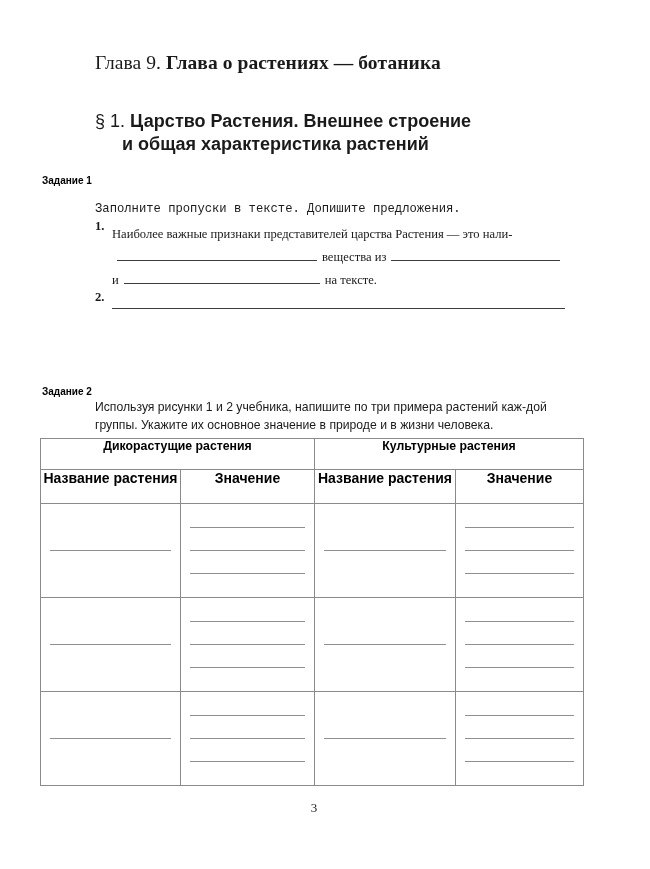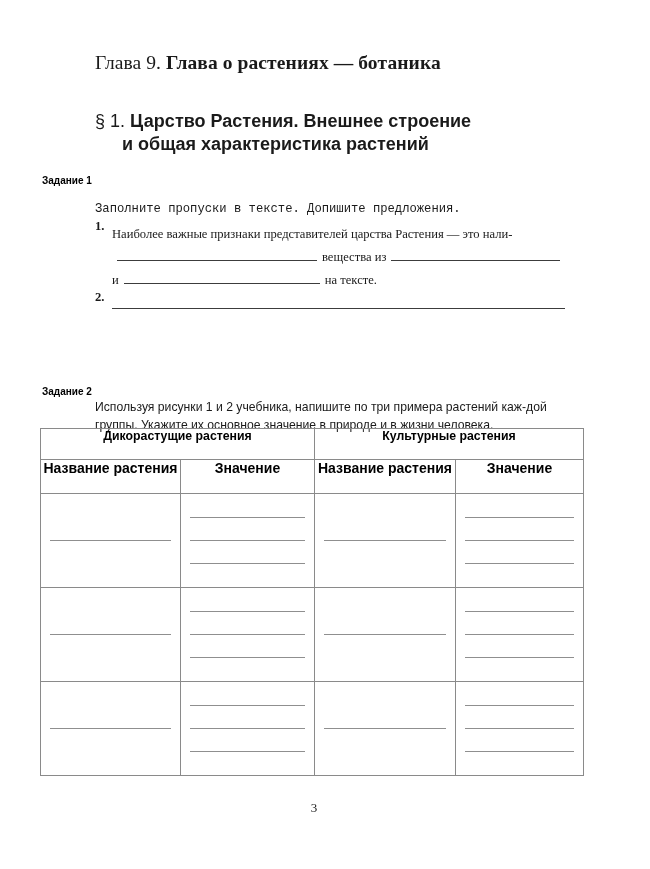--- a/index.html
+++ b/index.html
@@ -125,21 +125,21 @@
   .ex-fullrule .rule {
     margin-left: 0;
     margin-right: 0;
     width: 100%;
   }
 
   
   .tbl {
     position: absolute;
     left: 40px;
-    top: 428px;
+    top: 438px;
     width: 543px;
     border-collapse: collapse;
     table-layout: fixed;
     font-family: "Liberation Sans", sans-serif;
   }
   .tbl td, .tbl th {
     border: 1px solid #8a8a8a;
     padding: 0;
     vertical-align: top;
   }

